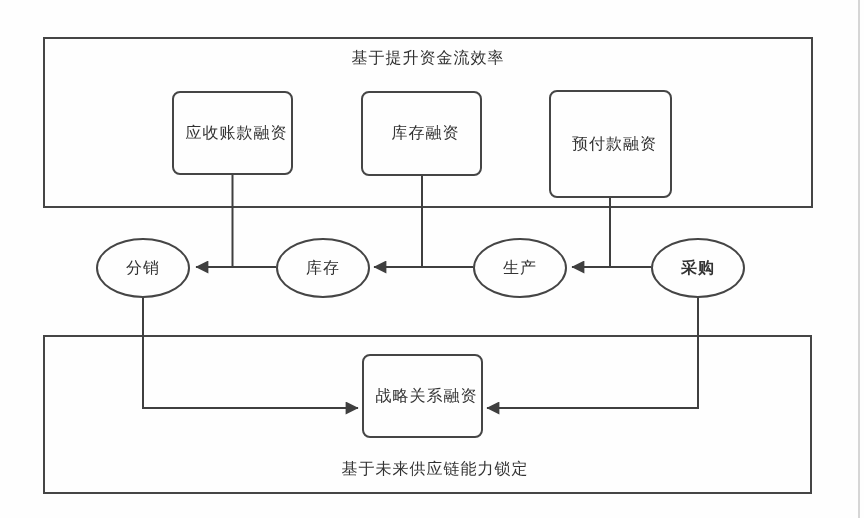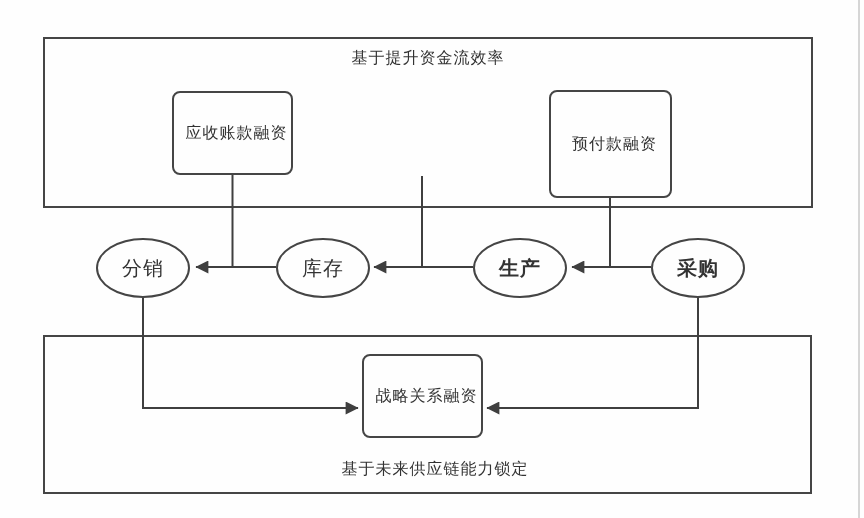--- a/index.html
+++ b/index.html
@@ -87,28 +87,28 @@
     position: absolute;
     top: 238px;
     width: 94px;
     height: 60px;
     border: 2px solid var(--border);
     border-radius: 50%;
     background: var(--background);
     display: flex;
     align-items: center;
     justify-content: center;
-    font-size: 20px;
+    font-size: 16px;
     letter-spacing: 1px;
     color: var(--text);
     z-index: 3;
   }
   .node-distribution { left: 96px; }
   .node-inventory { left: 276px; }
-  .node-production { left: 473px; font-weight: bold; }
+  .node-production { left: 473px; }
   .node-procurement { left: 651px; font-weight: bold; }
 </style>
 </head>
 <body>
 
 <div class="canvas">
 
   <div class="page-edge"></div>
 
   <div class="section top">
@@ -134,20 +134,23 @@
     <line x1="473" y1="267" x2="374" y2="267" marker-end="url(#arrow)"></line>
     <line x1="651" y1="267" x2="572" y2="267" marker-end="url(#arrow)"></line>
 
     <polyline points="143,297 143,408 358,408" marker-end="url(#arrow)"></polyline>
     <polyline points="698,296 698,408 487,408" marker-end="url(#arrow)"></polyline>
   </svg>
 
   <div class="node-box box-receivables">
     <span>应收账款融资</span>
   </div>
+  <div class="node-box box-inventory-fin">
+    <span>库存融资</span>
+  </div>
   <div class="node-box box-prepayment">
     <span>预付款融资</span>
   </div>
 
   <div class="ellipse node-distribution">
     <span>分销</span>
   </div>
   <div class="ellipse node-inventory">
     <span>库存</span>
   </div>

